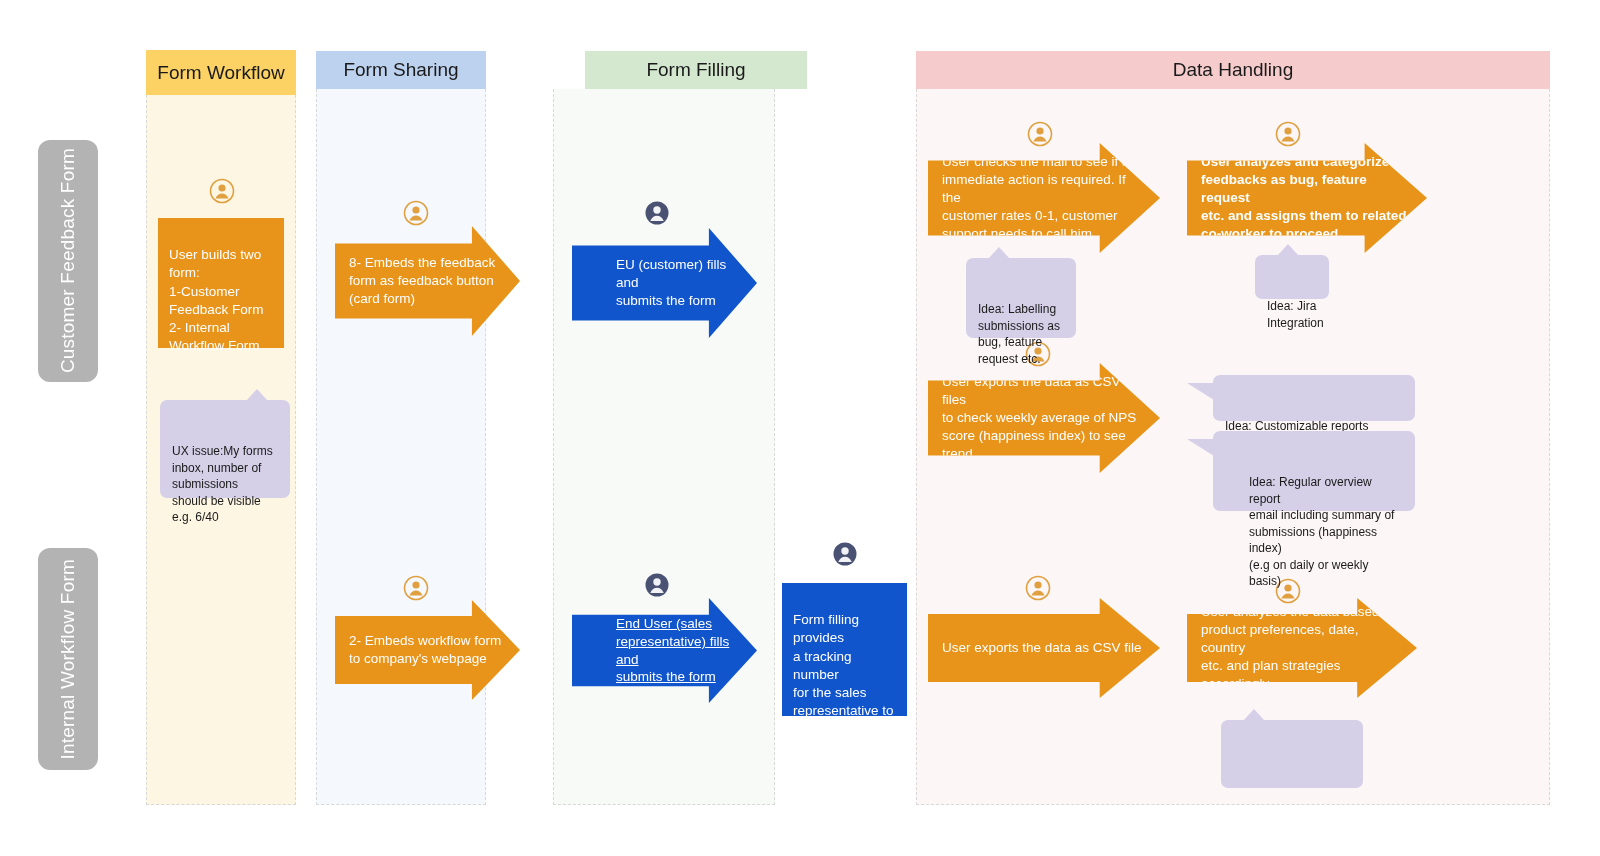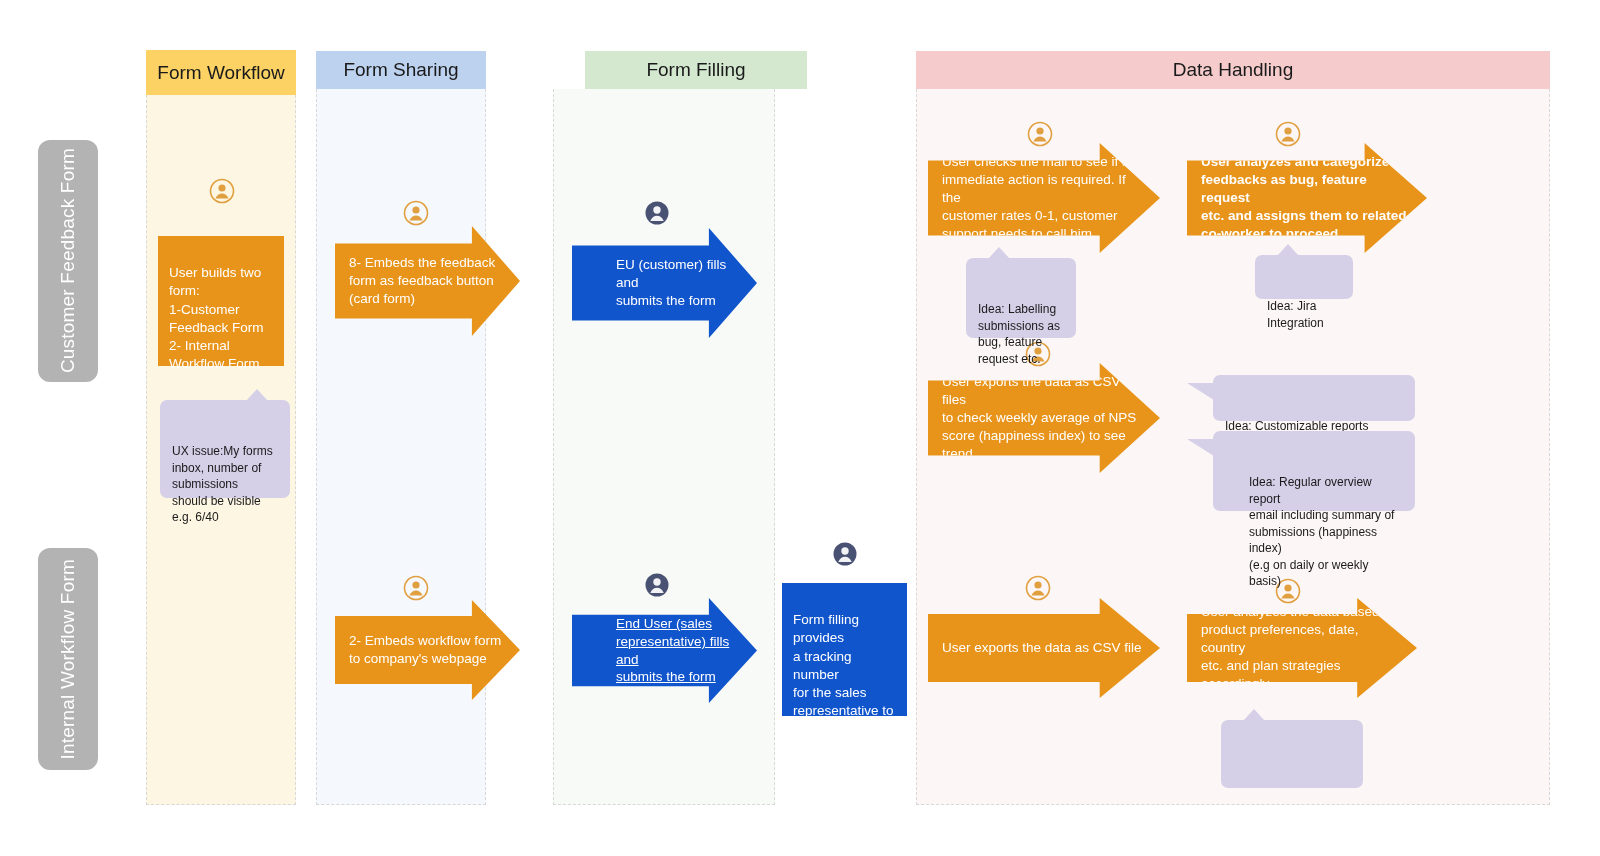--- a/index.html
+++ b/index.html
@@ -202,21 +202,21 @@
       </svg>
   </div>
   <div class="avatar" style="left:1275px; top:578px;">
     <svg viewBox="0 0 26 26">
         <circle cx="13" cy="13" r="11.5" fill="none" stroke="#e0a040" stroke-width="1.6"></circle>
         <circle cx="13" cy="10" r="3.6" fill="#e0a040"></circle>
         <path d="M6.5 20.5c1.2-3.4 4-5 6.5-5s5.3 1.6 6.5 5z" fill="#e0a040"></path>
       </svg>
   </div>
 
-  <div class="box orange" style="left:158px; top:218px; width:126px; height:130px;margin-top:18px;">
+  <div class="box orange" style="left:158px; top:218px; width:126px; height:130px;">
     <span>User  builds two
 form:
 1-Customer
 Feedback Form
 2- Internal
 Workflow Form</span>
   </div>
 
   <div class="callout" style="left:160px; top:400px; width:130px; height:98px;">
     <span class="tail-up" style="left:86px;"></span>
@@ -253,21 +253,21 @@
 request etc.</span>
   </div>
 
   <div class="arrow orange shape" style="left:1187px; top:143px; width:240px; height:110px;font-weight:bold;">
     <span>User  analyzes and categorizes
 feedbacks as bug, feature request
 etc. and assigns them to related
 co-worker to proceed.</span>
   </div>
 
-  <div class="callout" style="left:1255px; top:255px; width:98px; height:44px;padding-left:12px;">
+  <div class="callout" style="left:1255px; top:255px; width:74px; height:44px;padding-left:12px;">
     <span class="tail-up" style="left:22px;"></span>
     <span>Idea: Jira
 Integration</span>
   </div>
 
   <div class="arrow orange shape" style="left:928px; top:363px; width:232px; height:110px;">
     <span>User exports the data as CSV files
 to check weekly average of NPS
 score (happiness index)  to see
 trend</span>

